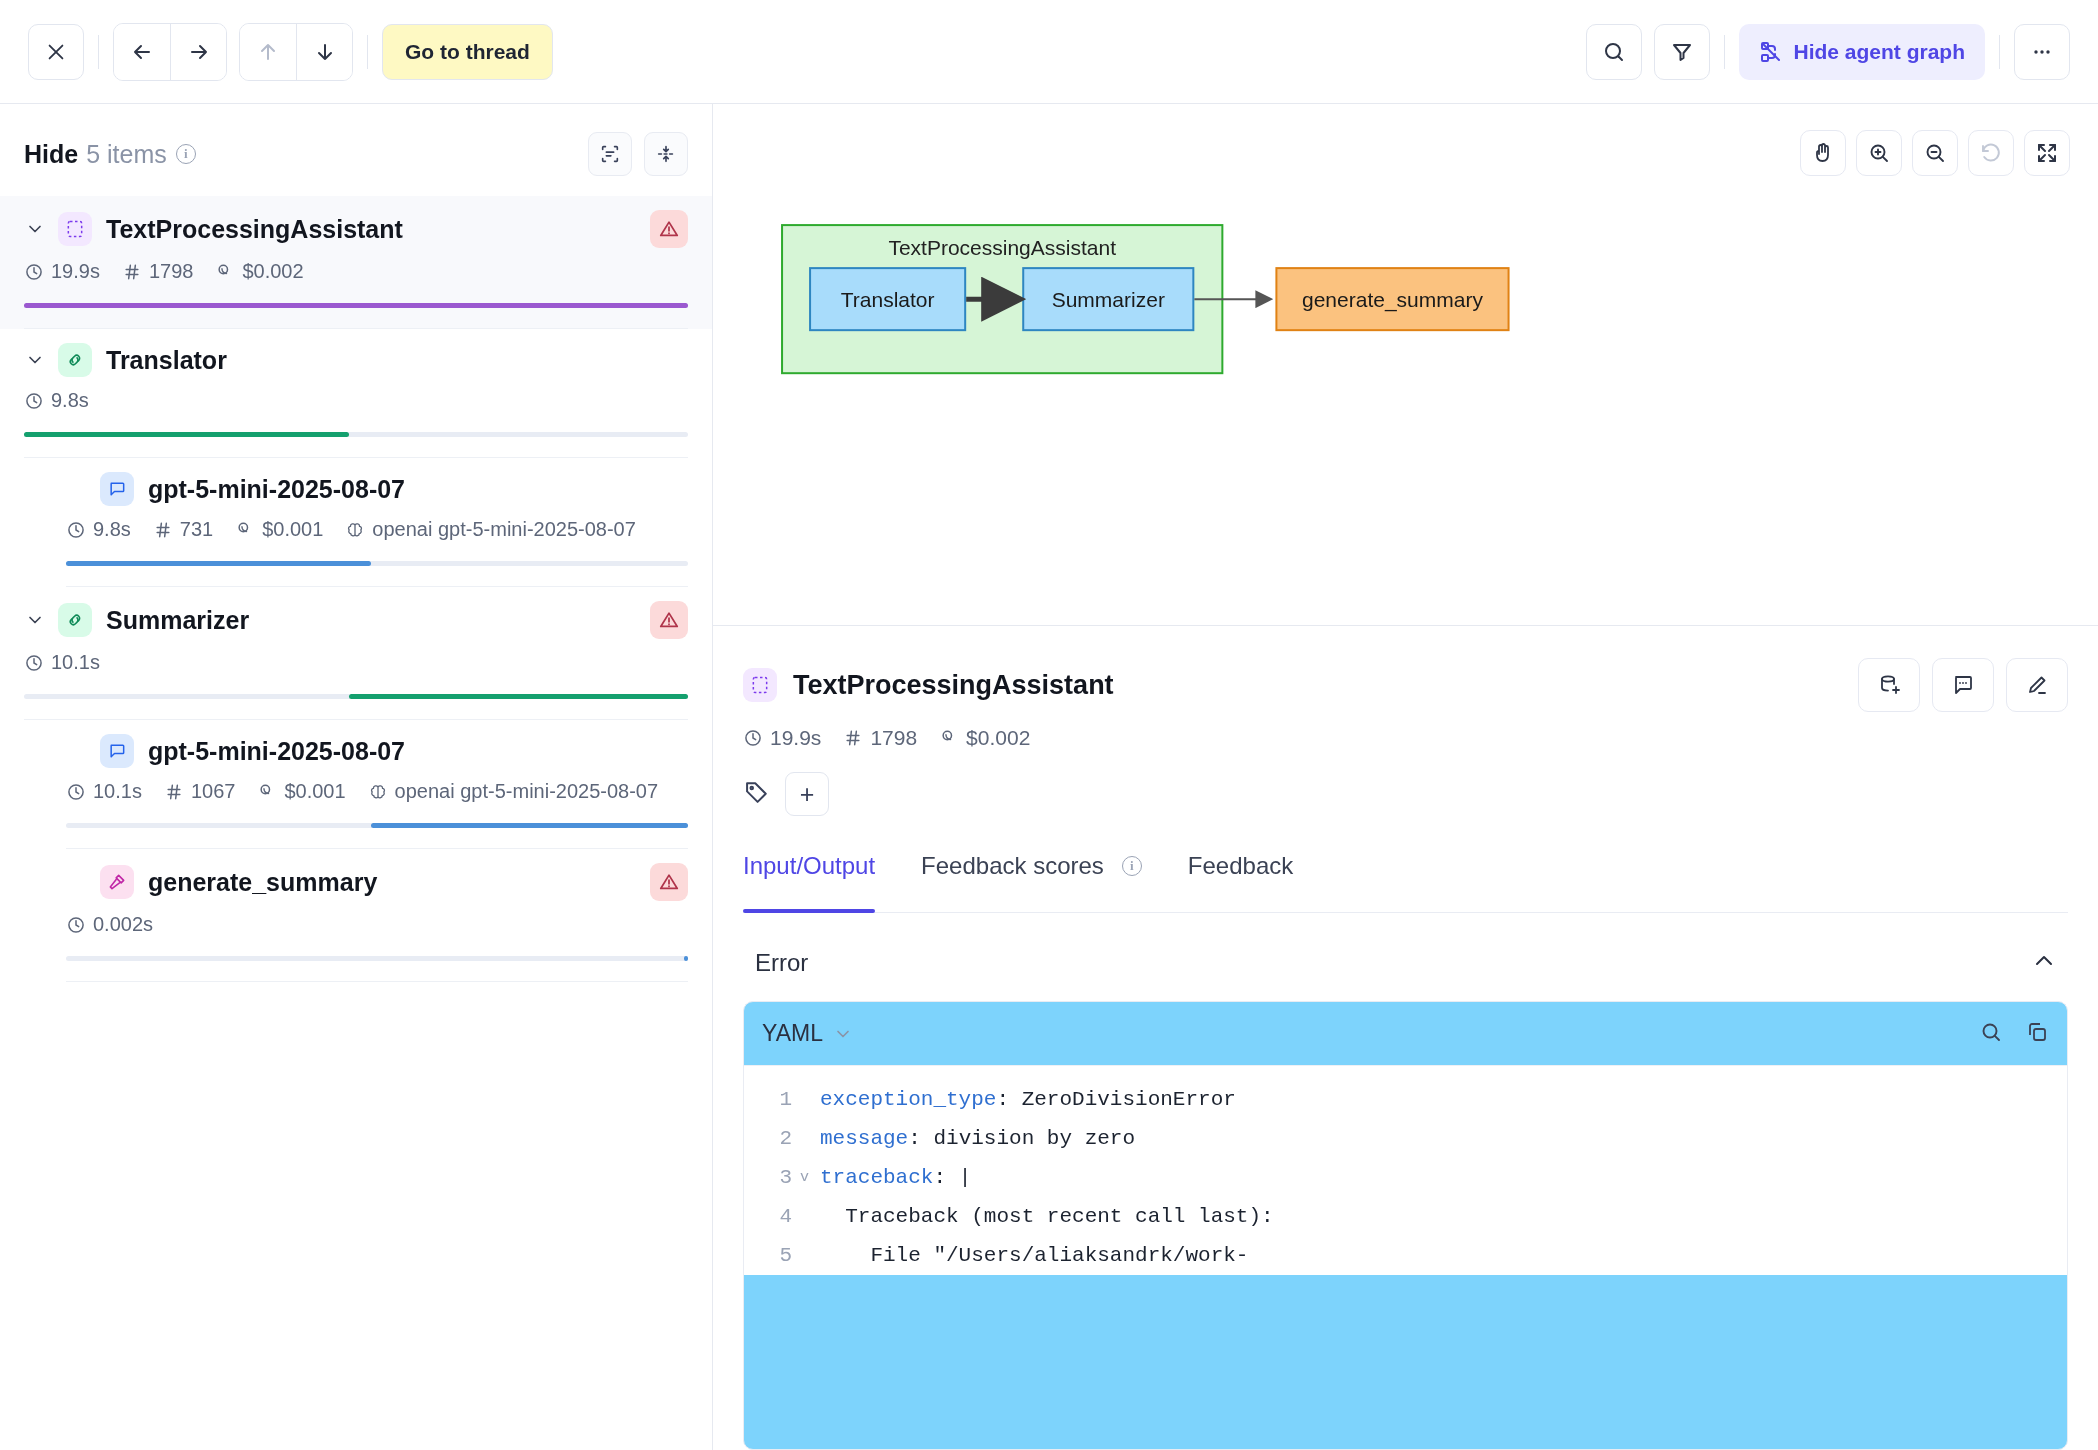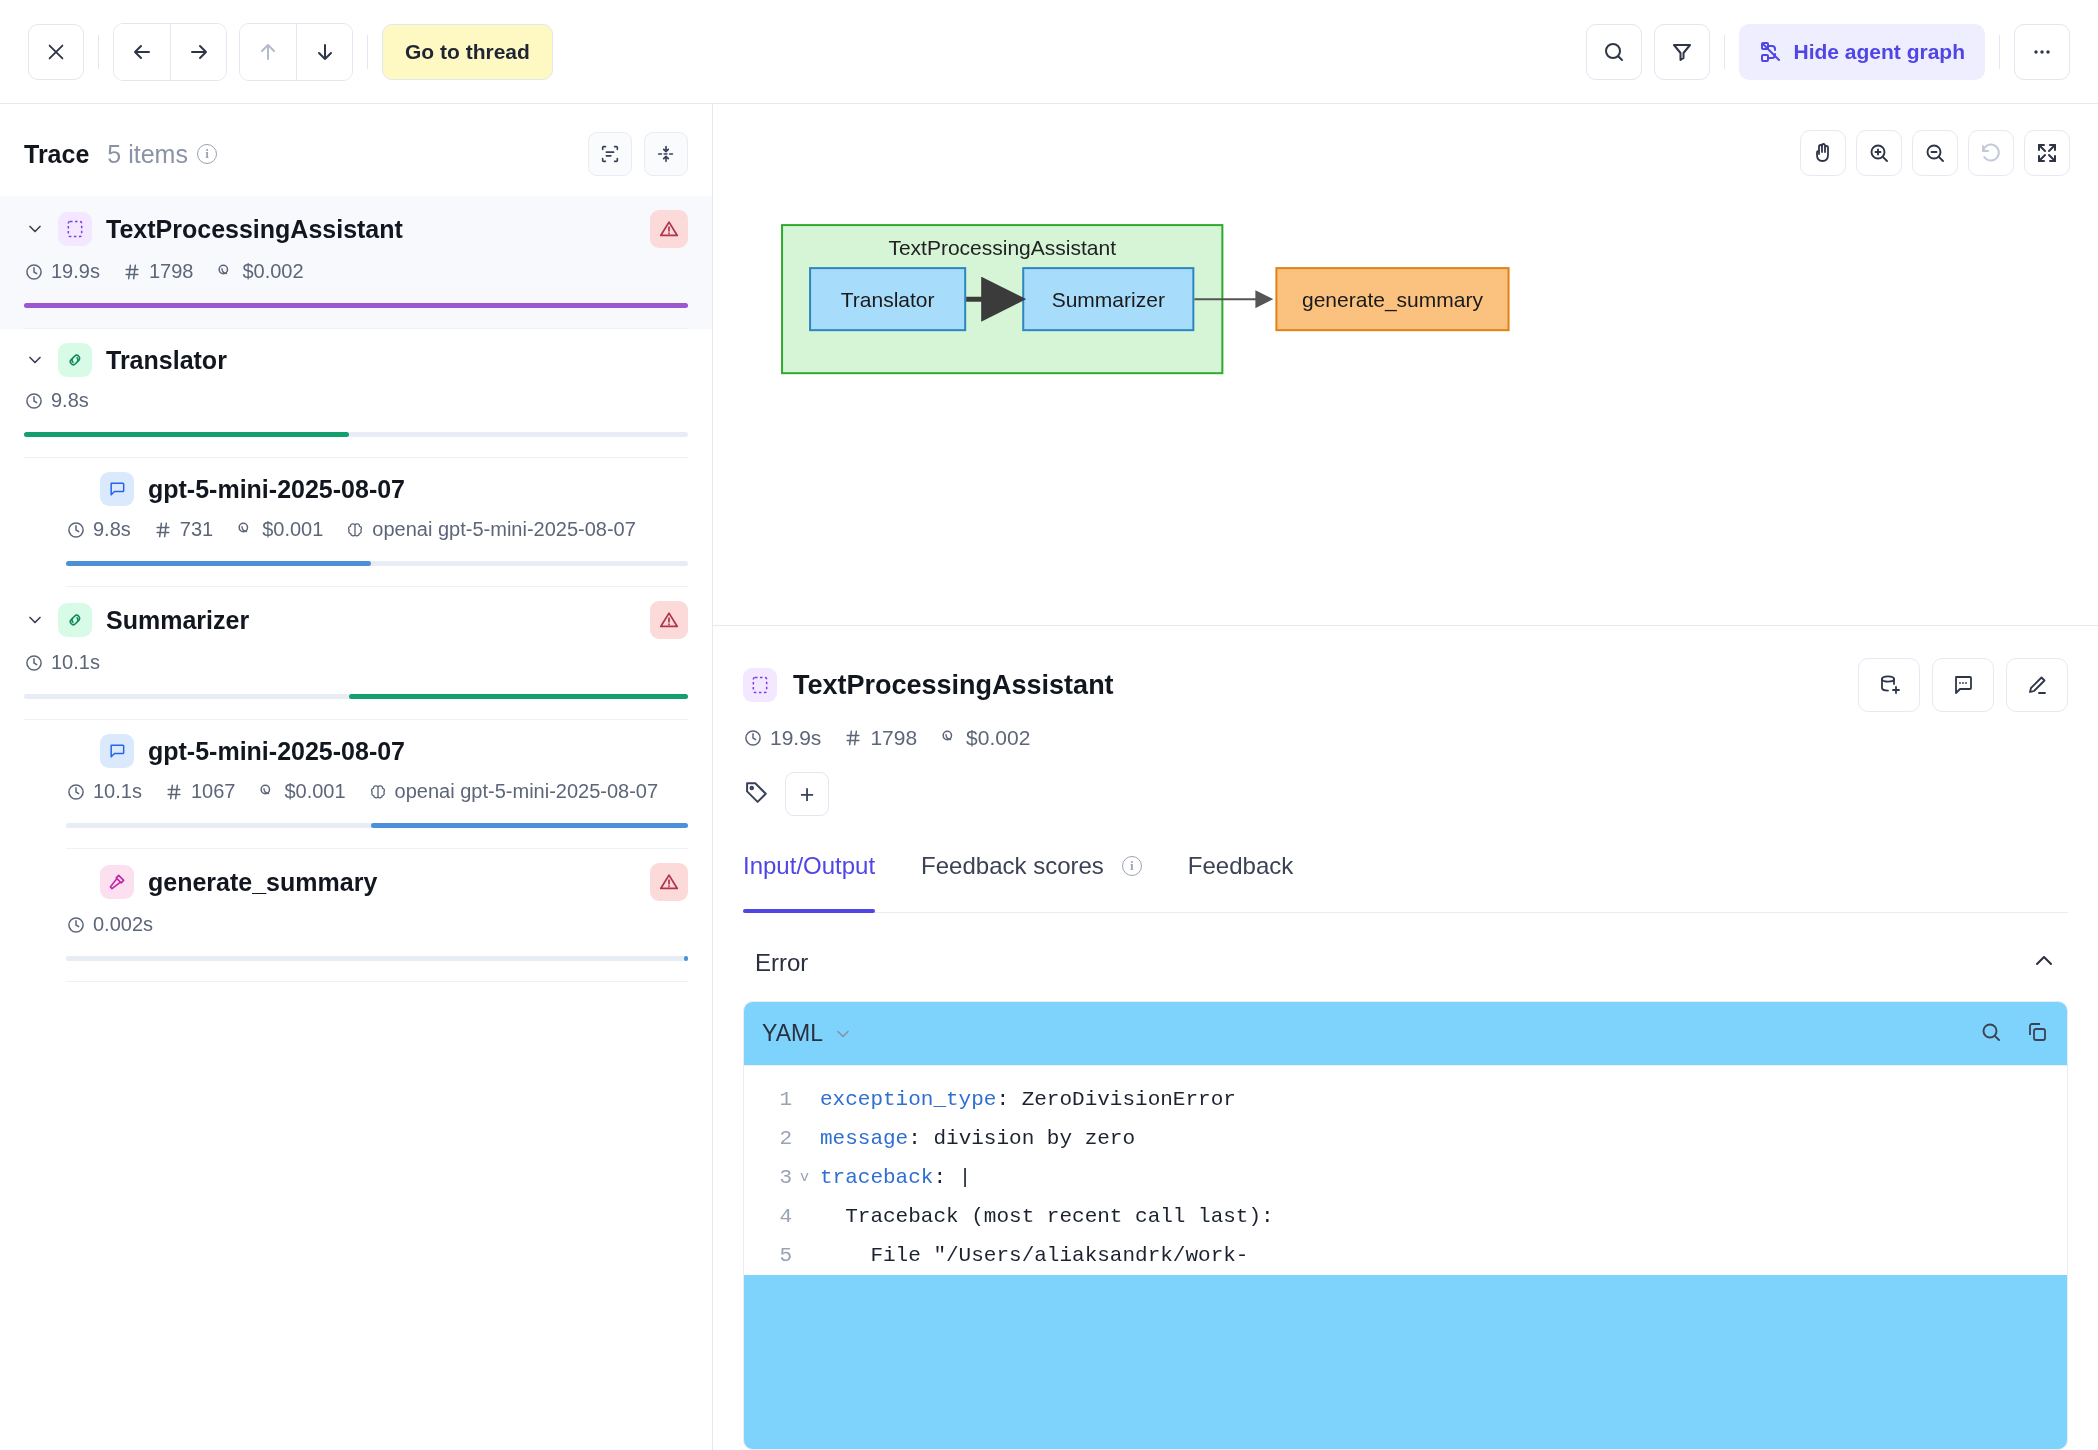--- a/index.html
+++ b/index.html
@@ -65,21 +65,21 @@
     position: relative;
   }
   .right { flex: 1; display: flex; flex-direction: column; overflow: hidden; }
 
   
   .trace-head {
     display: flex; align-items: center;
     padding: 28px 24px 20px 24px;
   }
   .trace-title { font-size: 25px; font-weight: 700; color: #12161f; }
-  .trace-count { font-size: 25px; color: #8a93a6; margin-left: 18px; }
+  .trace-count { font-size: 25px; color: #8a93a6; margin-left: 8px; }
   .info-circle {
     width: 20px; height: 20px; border-radius: 50%;
     border: 1.6px solid #9aa3b5; color: #9aa3b5;
     font-size: 13px; font-weight: 700;
     display: inline-flex; align-items: center; justify-content: center;
     margin-left: 9px; font-family: "Liberation Serif", serif;
   }
   .trace-head-actions { margin-left: auto; display: flex; gap: 12px; }
   .sm-btn {
     width: 44px; height: 44px; border-radius: 9px;
@@ -297,21 +297,21 @@
         <circle cx="12" cy="12" r="1.7"></circle>
         <circle cx="18" cy="12" r="1.7"></circle>
       </svg>
   </div>
 </div>
 
 <div class="main">
 
   <div class="left">
     <div class="trace-head">
-      <span class="trace-title">Trace</span>
+      <span class="trace-title">Hide</span>
       <span class="trace-count">5 items</span>
       <span class="info-circle">i</span>
       <div class="trace-head-actions">
         <div class="sm-btn">
           <svg width="22" height="22" viewBox="0 0 24 24" fill="none" stroke="currentColor" stroke-width="1.8" stroke-linecap="round" stroke-linejoin="round">
               <path d="M4 7V5a1 1 0 0 1 1-1h2M20 7V5a1 1 0 0 0-1-1h-2M4 17v2a1 1 0 0 0 1 1h2M20 17v2a1 1 0 0 1-1 1h-2"></path>
               <path d="M8 10h8M8 14h5"></path>
             </svg>
         </div>
         <div class="sm-btn">

